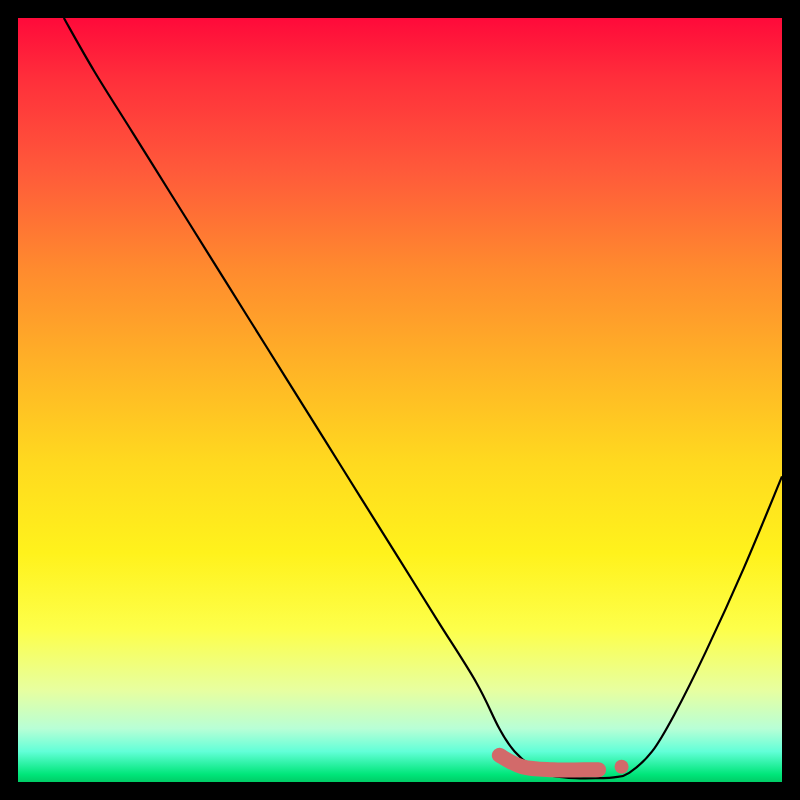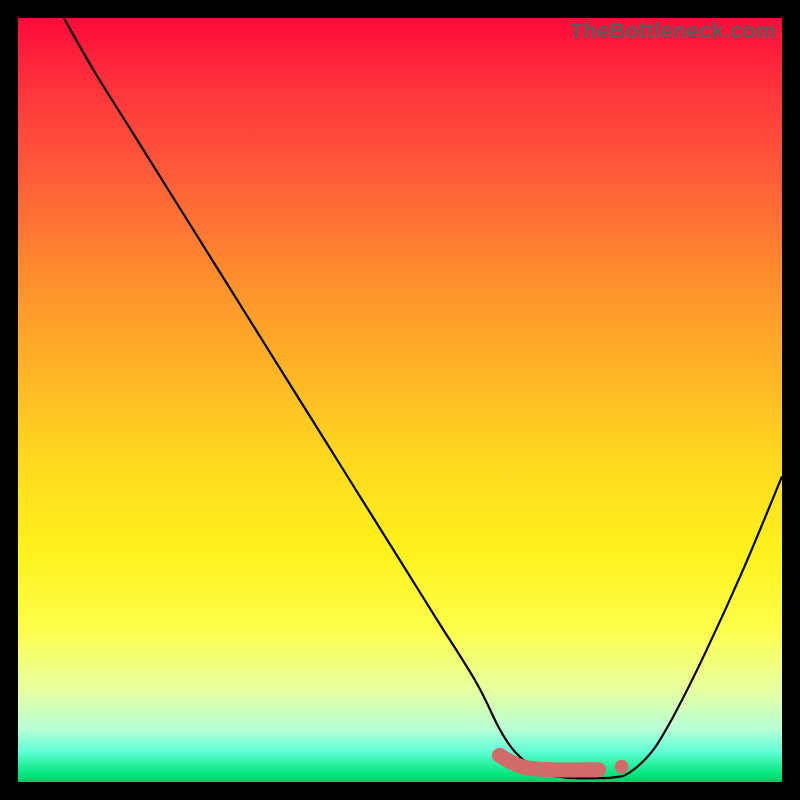--- a/index.html
+++ b/index.html
@@ -53,20 +53,19 @@
   }
   .curve-main { fill: none; stroke: #000; stroke-width: 2.2; }
   .marker-stroke { fill: none; stroke: #d26a6a; stroke-width: 15; stroke-linecap: round; stroke-linejoin: round; }
   .marker-dot { fill: #d26a6a; }
 </style>
 </head>
 <body>
 
 <div class="stage">
   <div class="plot">
-    <div class="watermark">TheBottleneck.com</div>
     <svg class="curves" viewBox="0 0 764 764" preserveAspectRatio="none">
       <path id="curve-path" class="curve-main" d="M 45.839999999999996 0 C 51.34 9.63, 64.02 32.85, 76.40 53.48 C 88.78 74.11, 100.85 92.60, 114.60 114.60 C 128.35 136.60, 139.05 153.72, 152.80 175.72 C 166.55 197.72, 177.25 214.84, 191.00 236.84 C 204.75 258.84, 215.45 275.96, 229.20 297.96 C 242.95 319.96, 253.65 337.08, 267.40 359.08 C 281.15 381.08, 291.85 398.20, 305.60 420.20 C 319.35 442.20, 330.05 459.32, 343.80 481.32 C 357.55 503.32, 368.25 520.44, 382.00 542.44 C 395.75 564.44, 406.45 581.56, 420.20 603.56 C 433.95 625.56, 447.40 645.43, 458.40 664.68 C 469.40 683.93, 474.44 698.14, 481.32 710.52 C 488.20 722.90, 489.72 725.88, 496.60 733.44 C 503.48 741.00, 512.64 748.14, 519.52 752.54 C 526.40 756.94, 527.92 756.51, 534.80 757.89 C 541.68 759.26, 549.47 759.77, 557.72 760.18 C 565.97 760.59, 573.76 760.32, 580.64 760.18 C 587.52 760.04, 590.42 760.38, 595.92 759.42 C 601.42 758.45, 604.32 759.51, 611.20 754.83 C 618.08 750.16, 625.87 744.17, 634.12 733.44 C 642.37 722.71, 647.41 713.12, 657.04 695.24 C 666.67 677.36, 675.22 660.25, 687.60 634.12 C 699.98 607.99, 712.05 581.71, 725.80 550.08 C 739.55 518.45, 757.12 474.90, 764.00 458.40"></path>
       <path id="marker-path" class="marker-stroke" d="M 481.32 737.26 C 485.45 739.32, 494.61 746.11, 504.24 748.72 C 513.87 751.33, 523.80 751.23, 534.80 751.78 C 545.80 752.33, 557.11 751.78, 565.36 751.78 C 573.61 751.78, 577.89 751.78, 580.64 751.78"></path>
       <circle id="marker-dot" class="marker-dot" r="7" cx="603.5600000000001" cy="748.72"></circle>
     </svg>
   </div>
 </div>
 
 </body></html>

